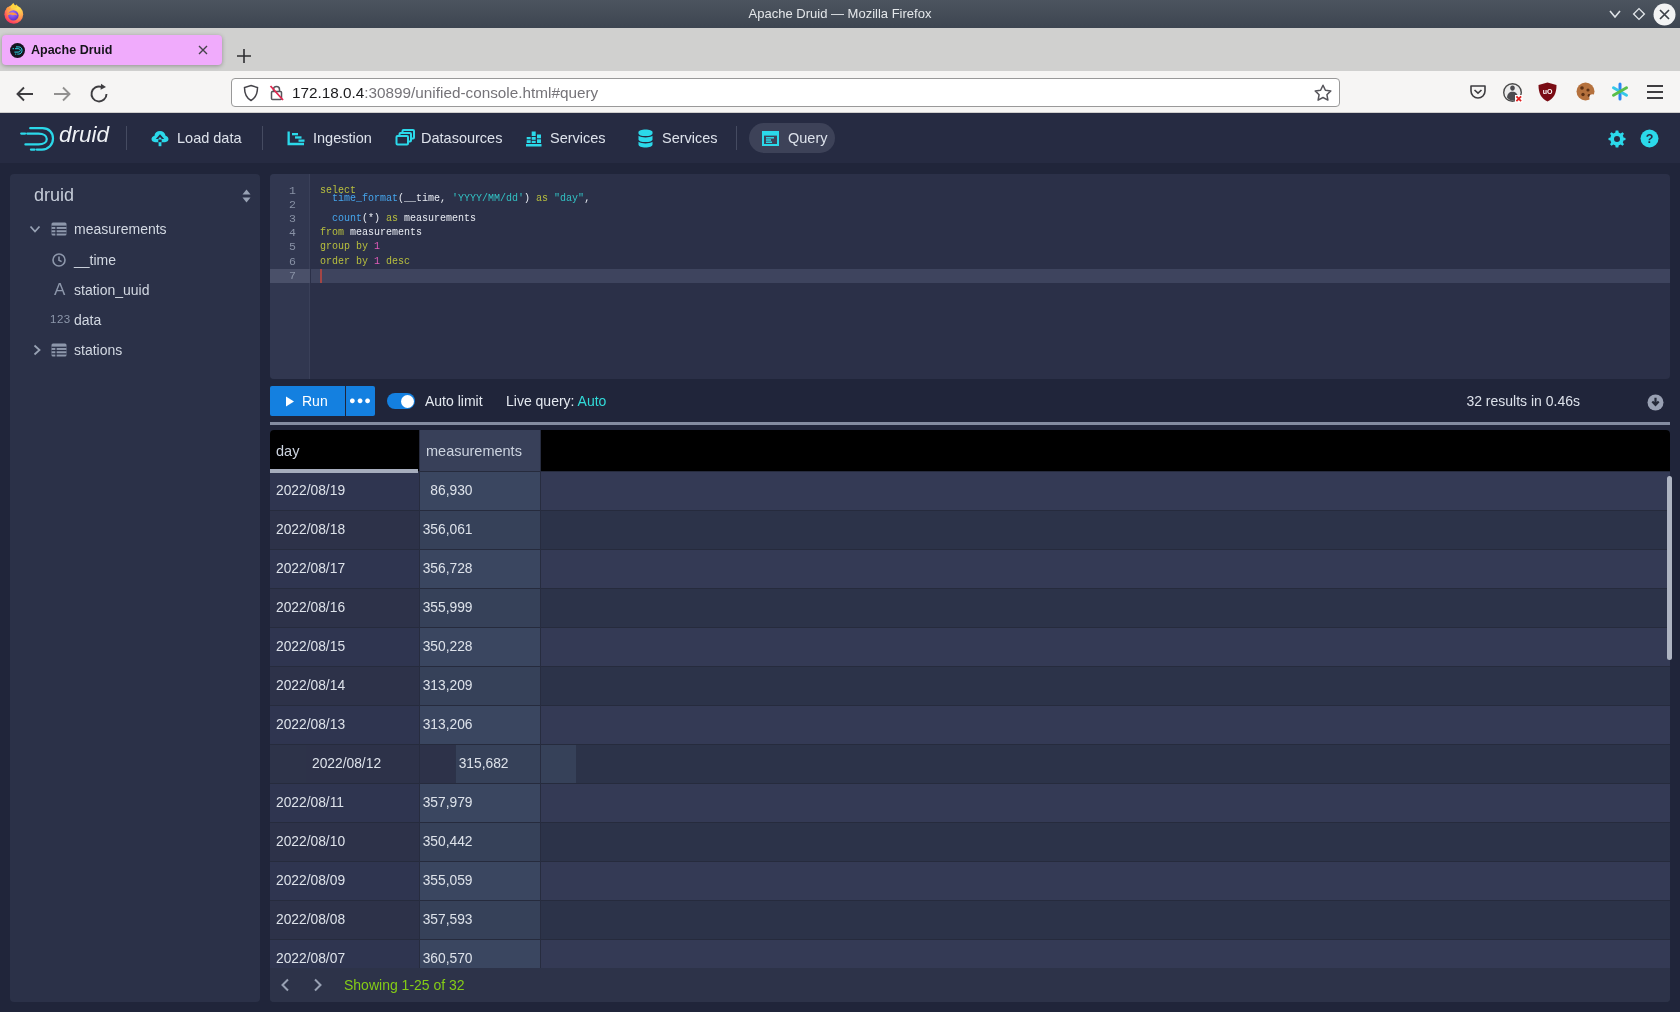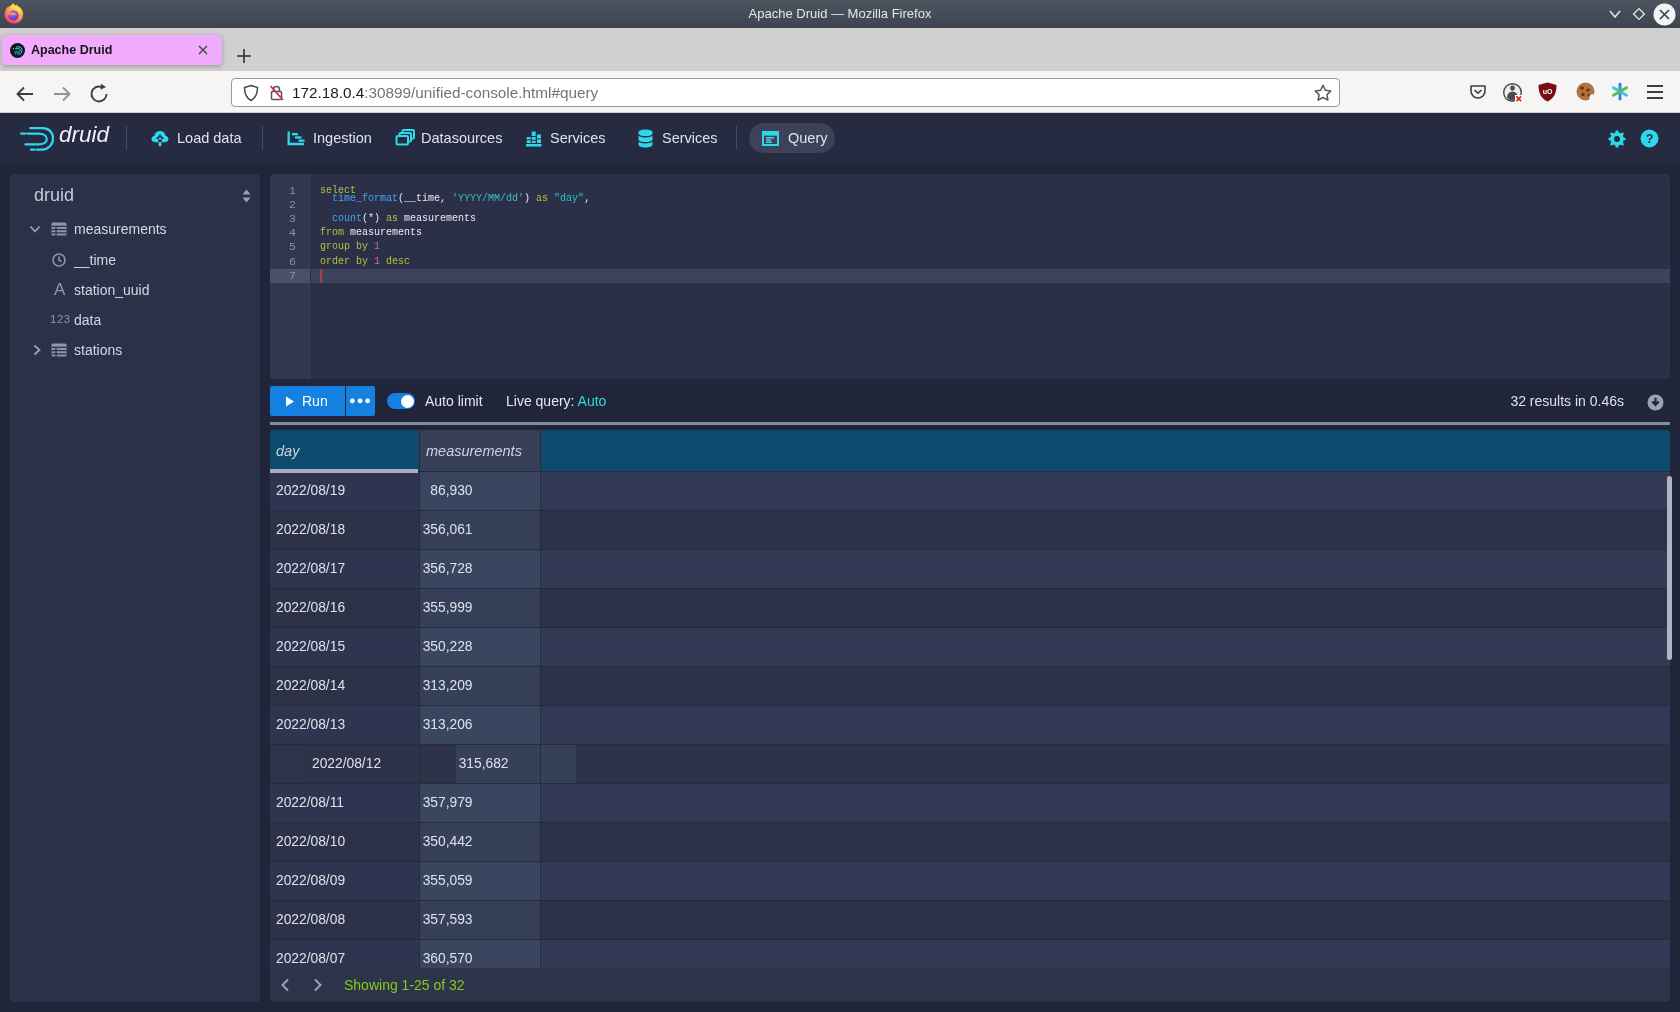--- a/index.html
+++ b/index.html
@@ -48,25 +48,25 @@
   #cursor { position:absolute; left:50px; top:94.7px; width:2px; height:14.2px; background:#a34545; }
   
   #runbtn { position:absolute; left:270px; top:273px; width:75px; height:30px; background:#1480e0; border-radius:2px 0 0 2px;
     color:#fff; font-size:14px; }
   #runbtn .rt { position:absolute; left:32px; top:0; line-height:30px; }
   #morebtn { position:absolute; left:346px; top:273px; width:29px; height:30px; background:#1480e0; border-radius:0 2px 2px 0;
     color:#fff; text-align:center; line-height:29px; font-size:11px; letter-spacing:1px; }
   #switch { position:absolute; left:387px; top:280px; width:28px; height:16px; background:#1480e0; border-radius:8px; }
   #switch .knob { position:absolute; right:1.5px; top:1.5px; width:13px; height:13px; background:#fff; border-radius:50%; }
   .runlabel { position:absolute; top:273px; height:30px; line-height:31px; color:#e4e9f0; font-size:14px; }
-  #resinfo { position:absolute; left:1254px; top:273px; width:370px; height:30px; line-height:31px; color:#dce1ea; font-size:14px; text-align:right; }
+  #resinfo { position:absolute; left:1210px; top:273px; width:370px; height:30px; line-height:31px; color:#dce1ea; font-size:14px; text-align:right; }
   
   #hdivider { position:absolute; left:270px; top:308.5px; width:1400px; height:3.5px; background:#848ca0; }
   #results { position:absolute; left:270px; top:317px; width:1400px; height:572px; background:#2d3349; border-radius:4px; overflow:hidden; }
-  #thead { position:absolute; left:0; top:0; width:1400px; height:41px; background:#0c4a6e;font-style:italic; }
+  #thead { position:absolute; left:0; top:0; width:1400px; height:41px; background:#000000; }
   #thead .hmcol { position:absolute; left:150px; top:0; width:120px; height:41px; background:#384059; }
   #thead .ht { position:absolute; top:0; height:41px; line-height:42px; font-size:14.5px; color:#ccd3df; }
   #sortline { position:absolute; left:0; top:39px; width:148px; height:3.5px; background:#a6adbd; z-index:5; }
   .row { position:absolute; left:0; width:1400px; height:39px; }
   .row.odd  { background:#343a55; }
   .row.even { background:#2c3349; }
   .row .mc { position:absolute; left:150px; top:0; width:120px; height:39px; }
   .row .dc { position:absolute; left:0; top:0; width:149px; height:39px; }
   .row.odd .dc { background:#2f3550; }
   .row.even .dc { background:#2d3249; }

